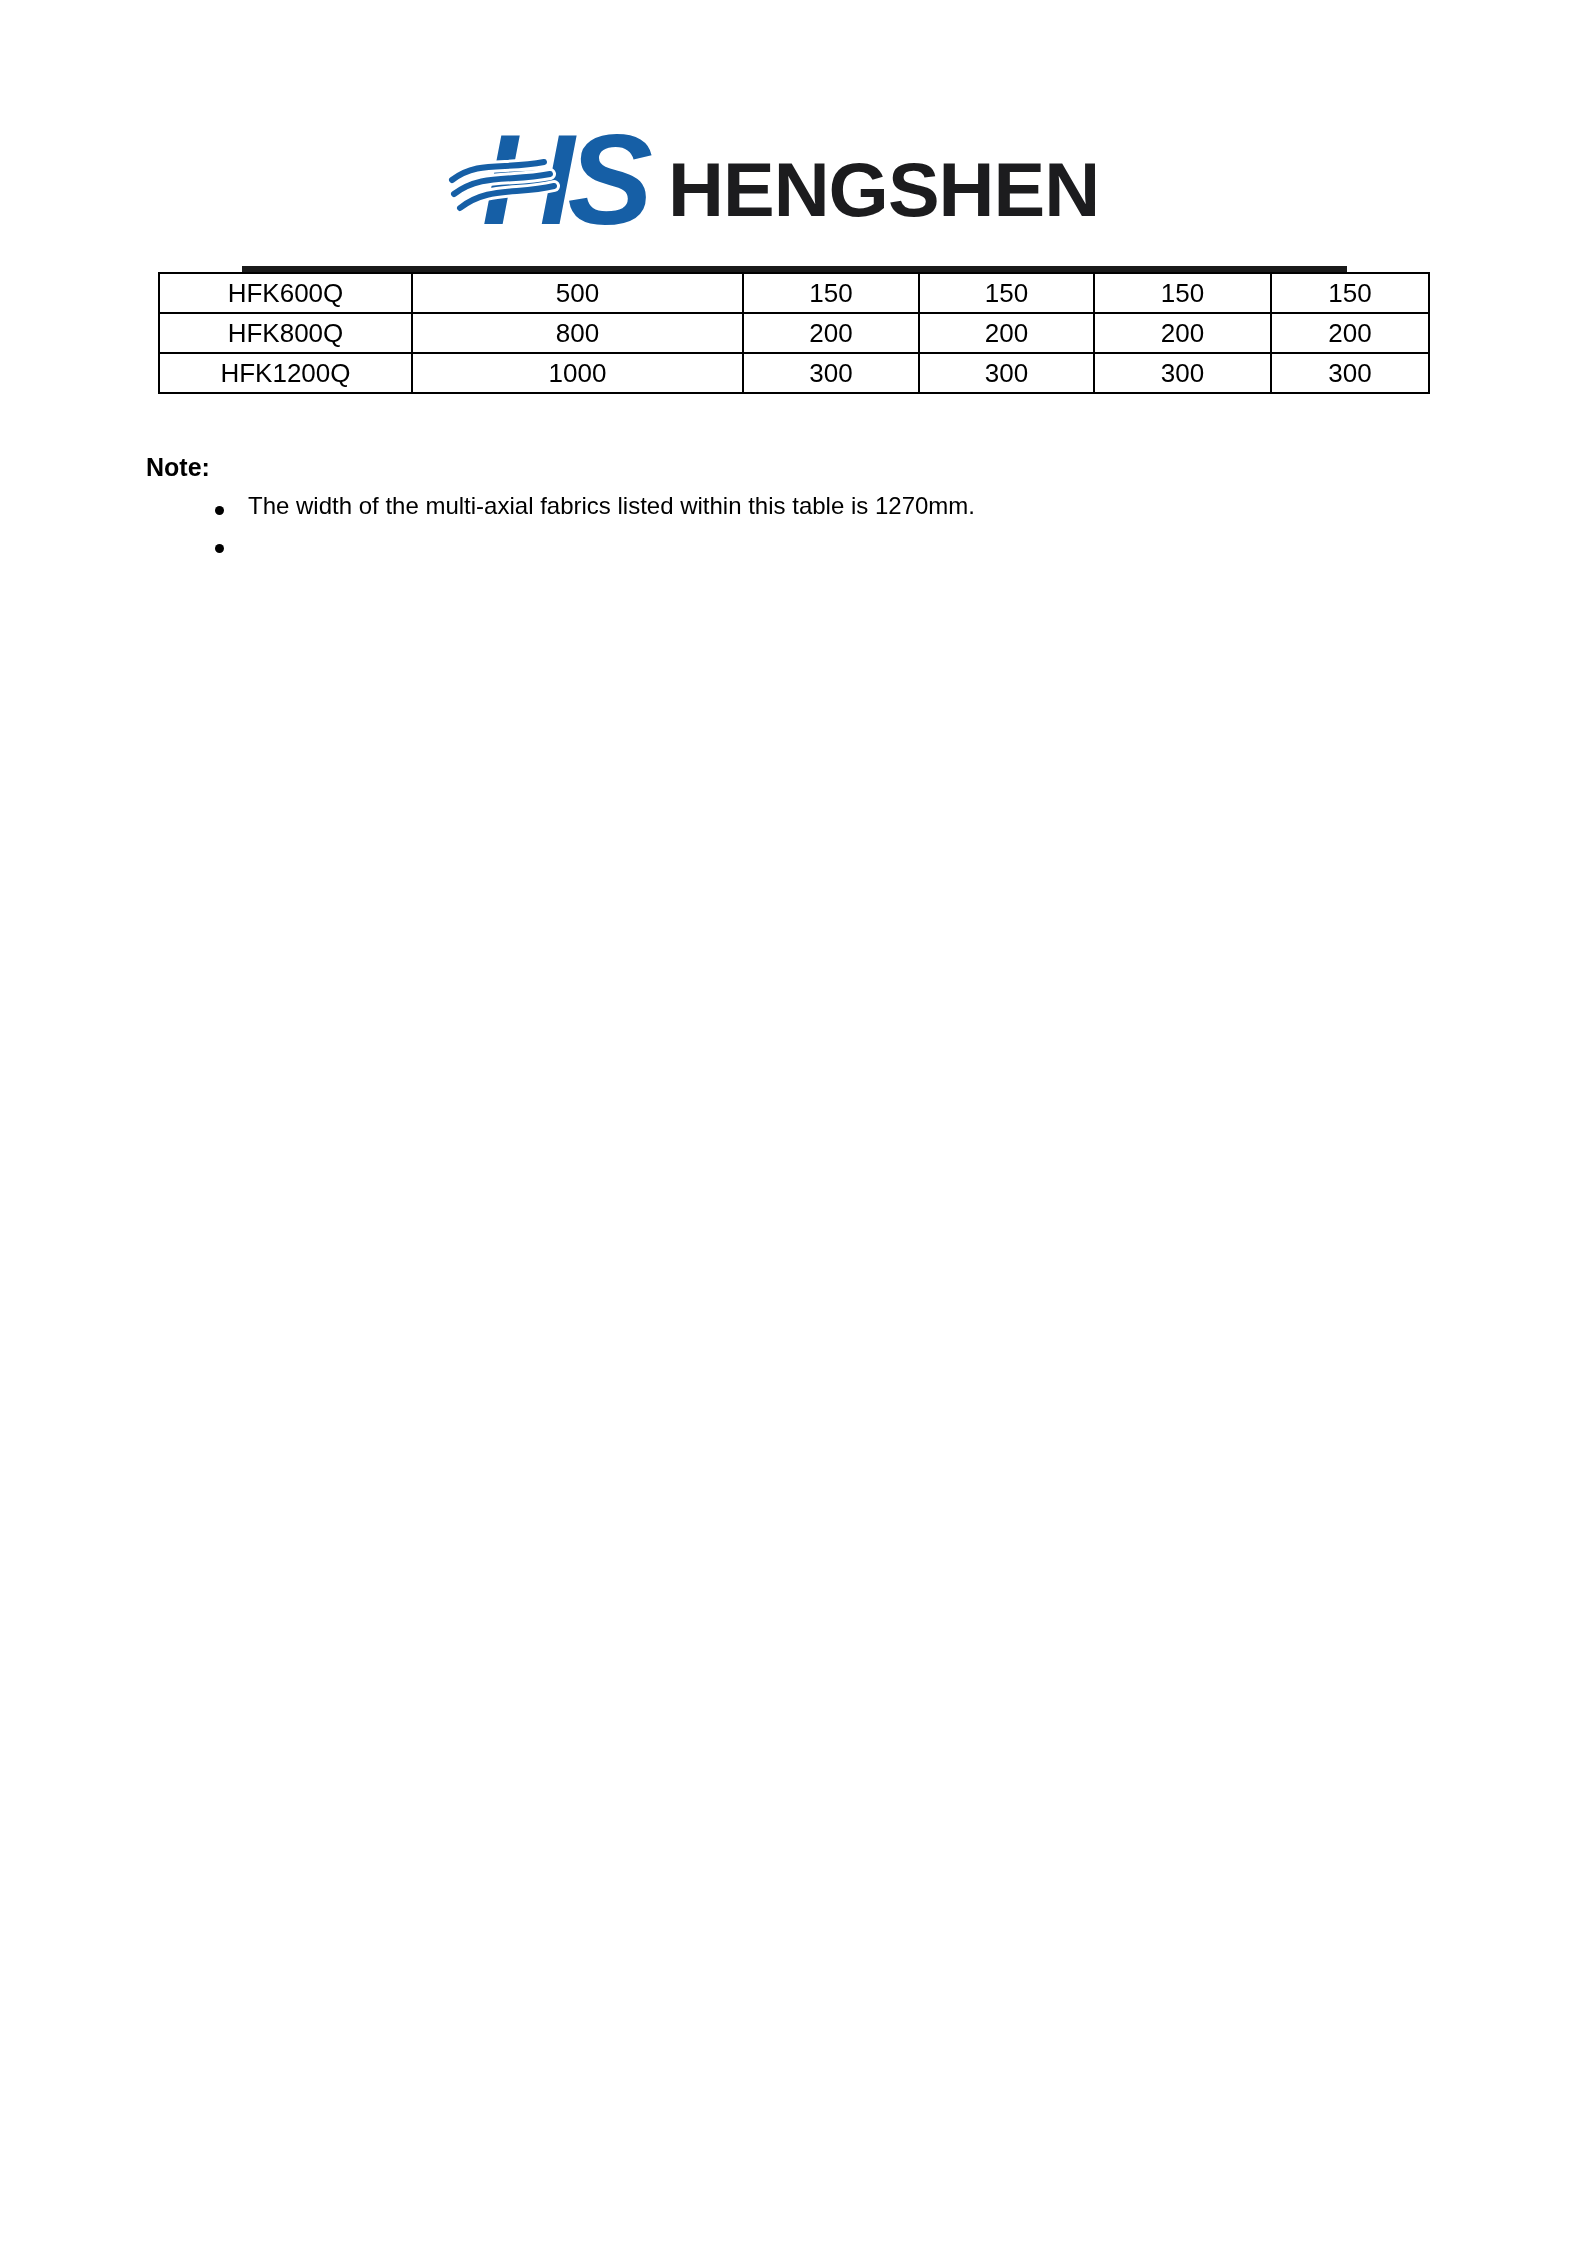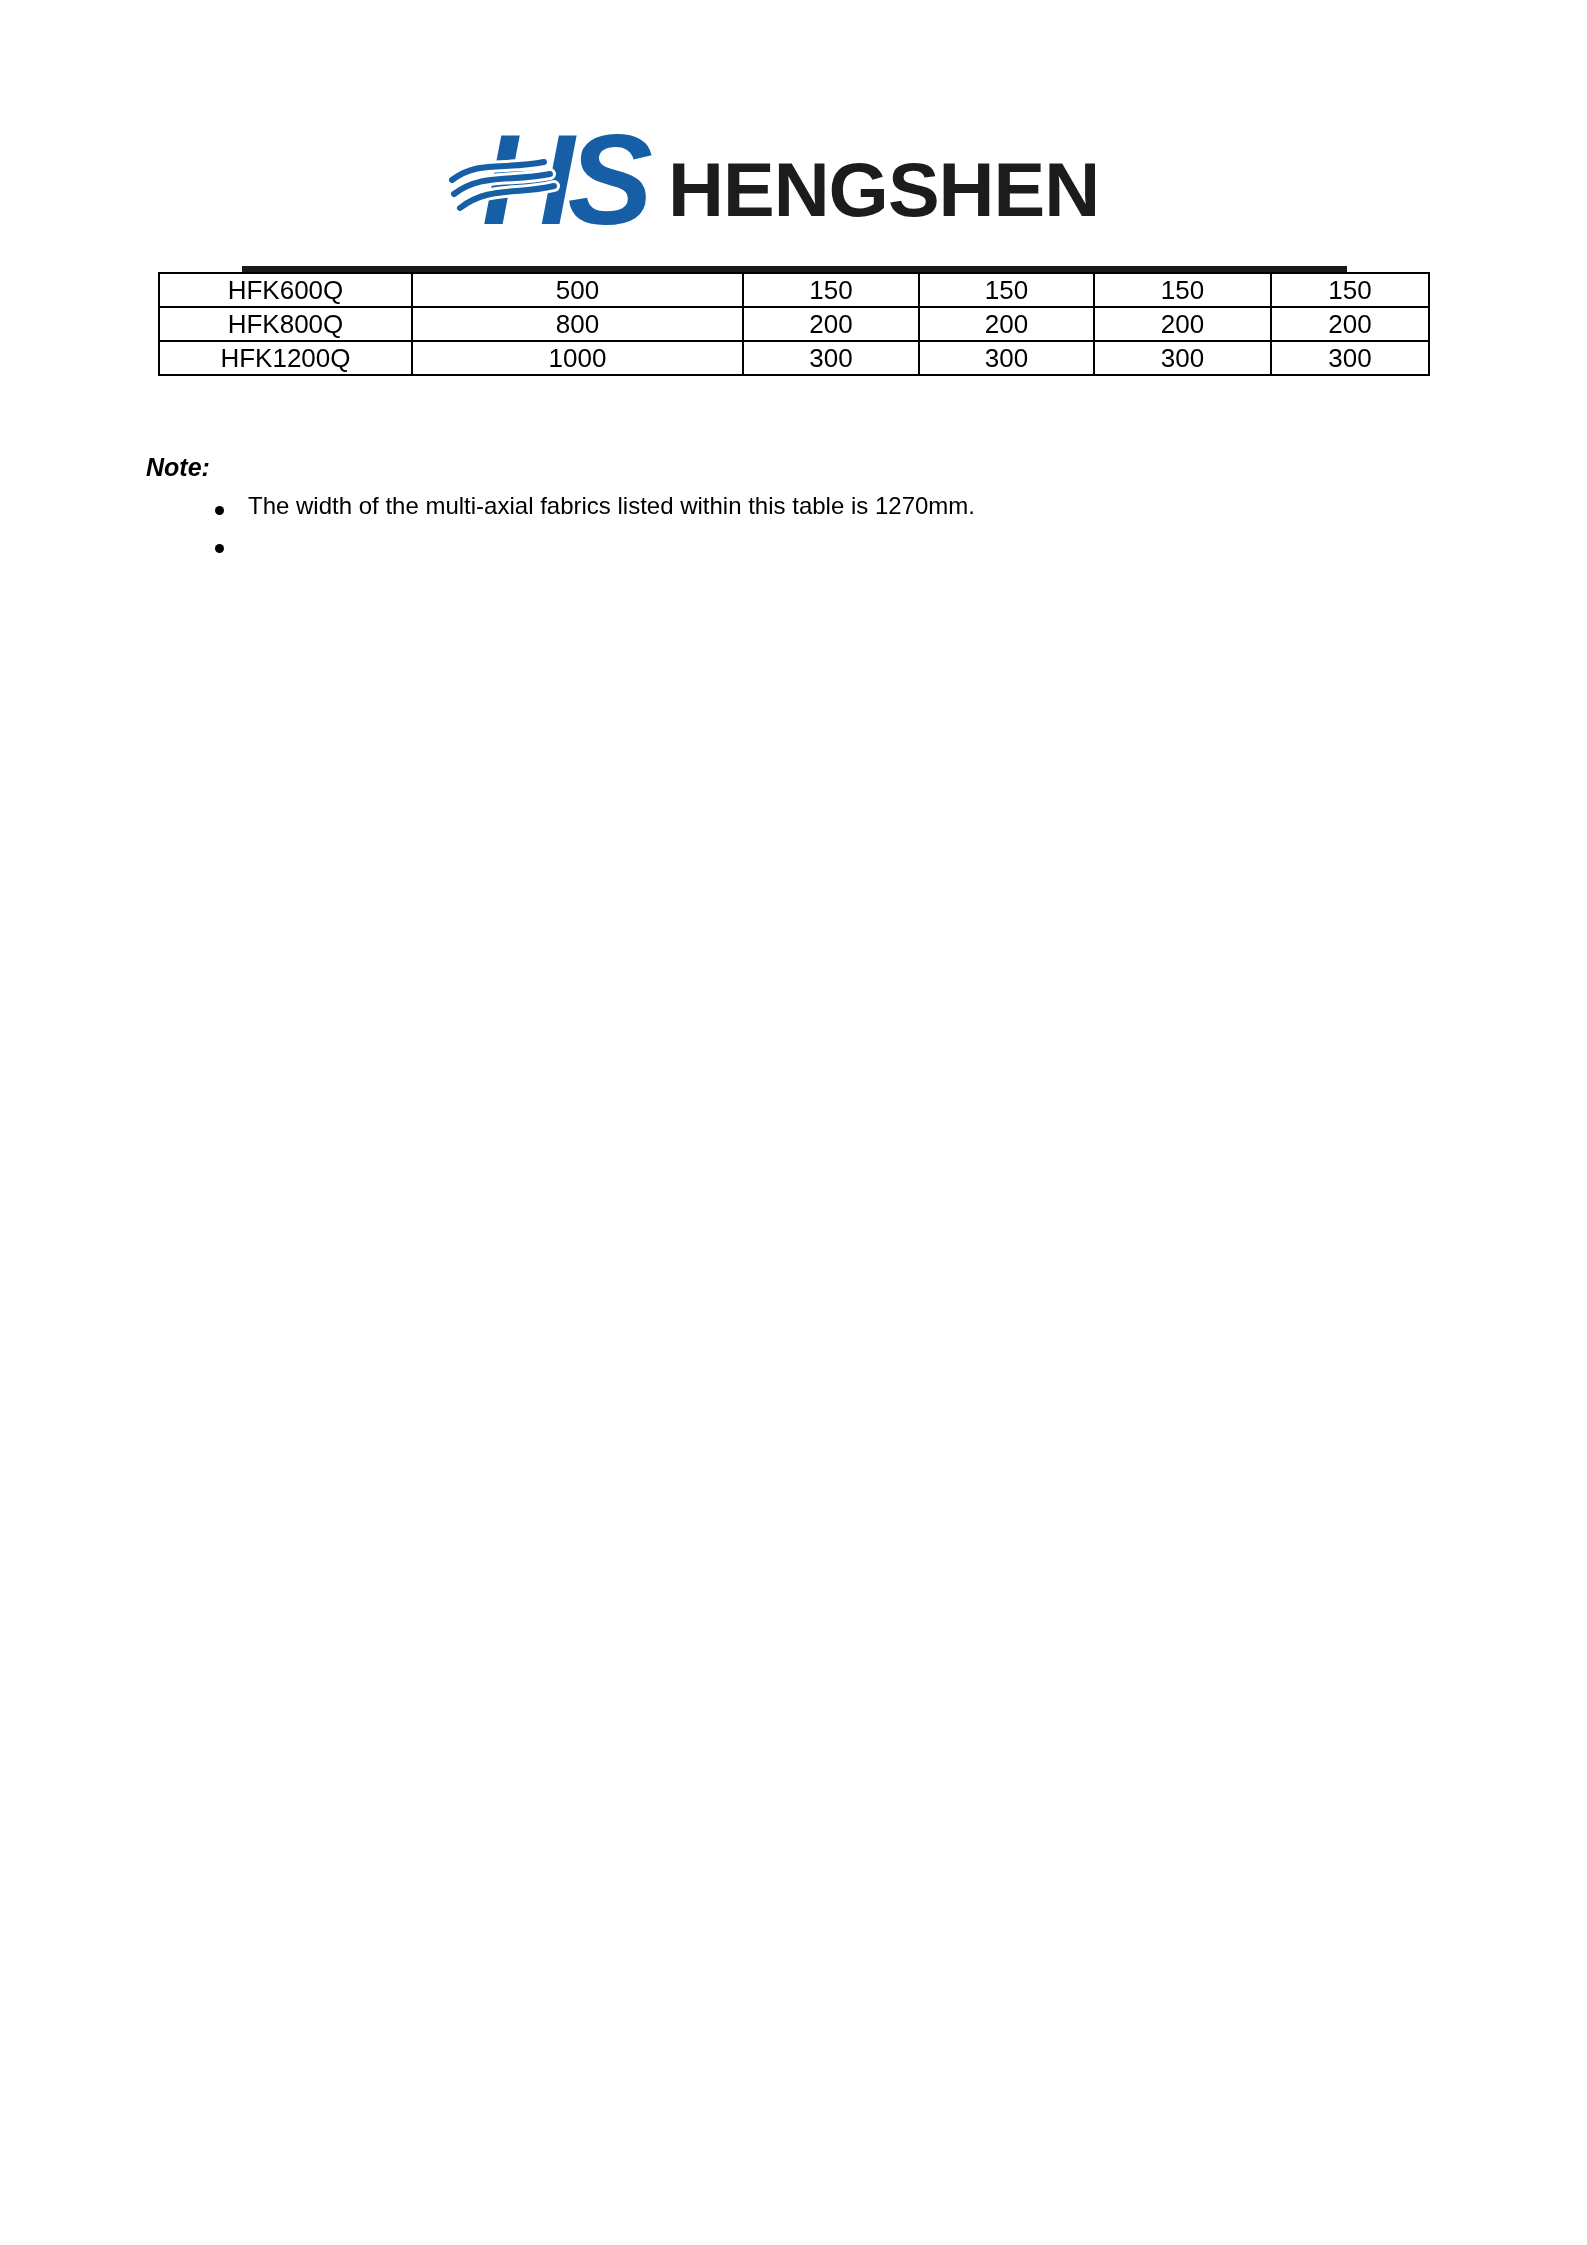--- a/index.html
+++ b/index.html
@@ -50,36 +50,35 @@
   
   table.spec {
     position: absolute;
     left: 158px; top: 272px;
     width: 1270px;
     border-collapse: collapse;
     table-layout: fixed;
   }
   table.spec td {
     border: 2px solid #000;
-    height: 34px;
+    height: 40px;
     text-align: center;
     vertical-align: middle;
     font-size: 26px;
     color: #000;
     padding: 0;
   }
 
   
   .note-heading {
     position: absolute;
     left: 146px; top: 453px;
     font-size: 25px;
     font-weight: bold;
     line-height: 28px;
-    font-style: italic;
   }
   .notes {
     position: absolute;
     left: 215px; top: 492px;
     list-style: none;
     width: 1100px;
   }
   .notes li {
     display: flex;
     align-items: center;

